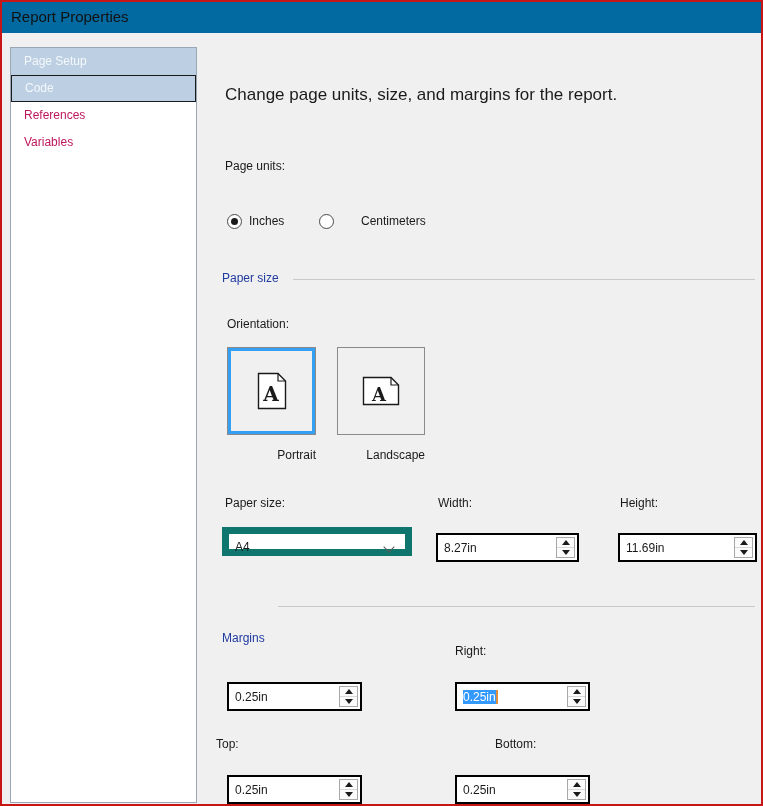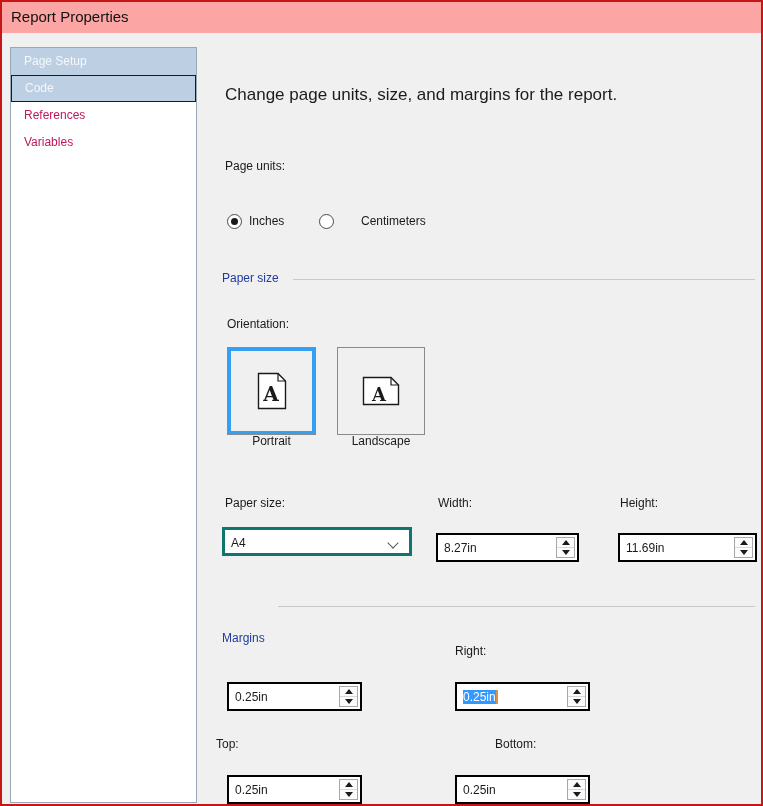--- a/index.html
+++ b/index.html
@@ -2,21 +2,21 @@
 <html><head>
 <meta charset="utf-8">
 <style>
   html,body { margin:0; padding:0; background:#ffffff; }
   .window {
     position:relative; width:763px; height:806px; box-sizing:border-box;
     border:2px solid #c81515; background:#f0f0f0;
     font-family:"Liberation Sans", sans-serif; color:#1a1a1a;
     overflow:hidden;
   }
-  .titlebar { position:absolute; left:0; top:0; right:0; height:31px; background:#fca5a5; }
+  .titlebar { position:absolute; left:0; top:0; right:0; height:31px; background:#0369a1; }
   .titlebar .title { position:absolute; left:9px; top:6px; font-size:15px; color:#111; }
 
   .sidebar {
     position:absolute; left:8px; top:45px; width:187px; height:756px;
     background:#ffffff; border:1px solid #9aa7b4; box-sizing:border-box;
   }
   .side-item {
     height:27px; line-height:27px; padding-left:13px; font-size:12px;
     box-sizing:border-box; color:#be185d; cursor:default;
   }
@@ -39,26 +39,26 @@
 
   .section-title { position:absolute; font-size:12px; color:#1f3aa0; }
   .section-line { position:absolute; height:1px; background:#c9c9c9; right:6px; }
 
   .orient-btn {
     position:absolute; top:345px; width:89px; height:88px; box-sizing:border-box;
     border:1px solid #8a8a8a; background:#f0f0f0;
     display:flex; align-items:center; justify-content:center; cursor:default;
   }
   .orient-btn.selected { box-shadow: inset 0 0 0 3px #35a0f2; }
-  .orient-lbl { position:absolute; top:432px; font-size:12px; text-align:center; }
+  .orient-lbl { position:absolute; top:446px; font-size:12px; text-align:right; }
   .page-icon svg { display:block; }
 
   .combo {
     position:absolute; left:220px; top:525px; width:190px; height:29px; box-sizing:border-box;
-    background:#fff; border:3px solid #0f766e; font-size:12px; line-height:27px; padding-left:6px;
+    background:#fff; border:7px solid #0f766e; font-size:12px; line-height:27px; padding-left:6px;
     cursor:default;
   }
   .combo .chev {
     position:absolute; right:12px; top:9px; width:7px; height:7px;
     border-right:1px solid #5a5a5a; border-bottom:1px solid #5a5a5a;
     transform:rotate(45deg);
   }
 
   .spinfield {
     position:absolute; height:29px; box-sizing:border-box; background:#fff;

